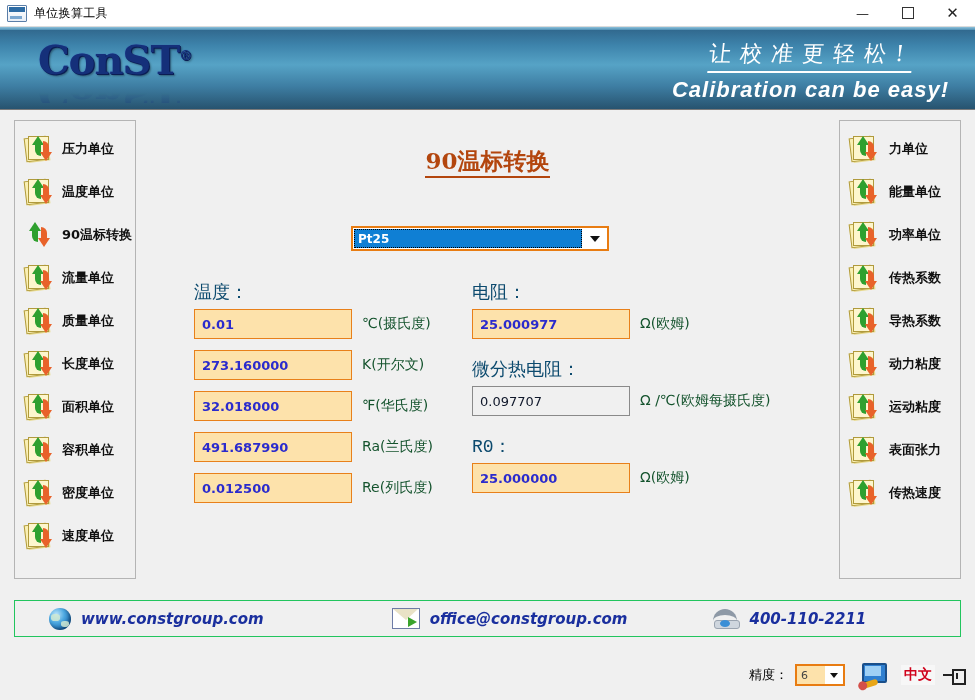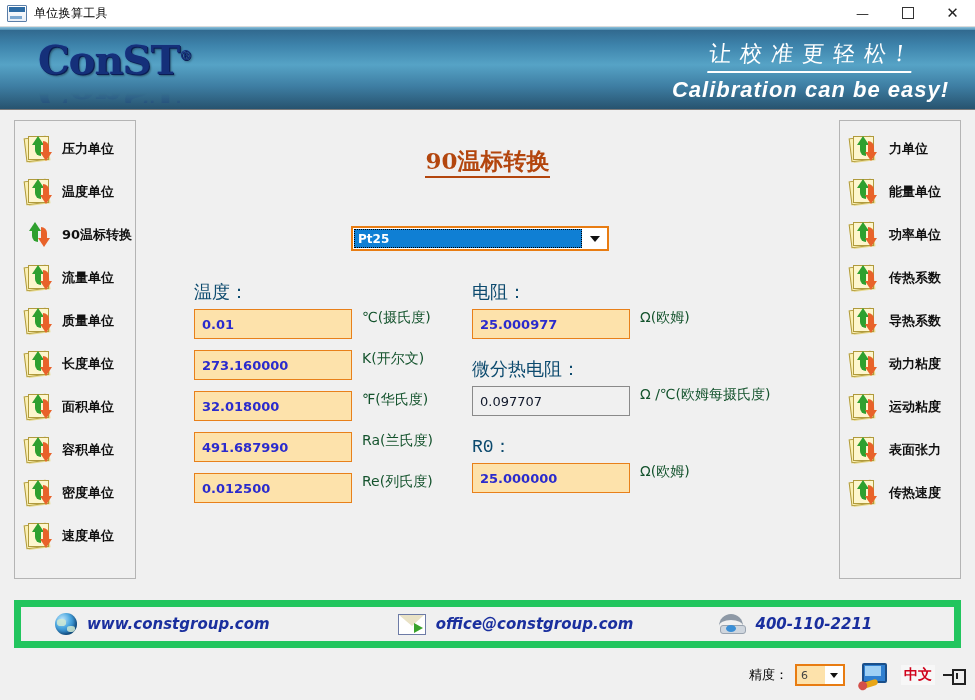--- a/index.html
+++ b/index.html
@@ -137,39 +137,39 @@
   .caret{width:0;height:0;border-left:5px solid transparent;border-right:5px solid transparent;border-top:6px solid #111;}
 
   .cols{position:absolute;left:48px;top:160px;width:100%;}
   .col{position:absolute;top:0;}
   .col.c1{left:0;}
   .col.c2{left:278px;}
   .grp-label{
     font-size:18px;color:#0c4a6e;font-family:Liberation Mono, monospace;
     margin-bottom:5px;
   }
-  .row{display:flex;align-items:flex-start;margin-bottom:11px;}
+  .row{display:flex;align-items:center;margin-bottom:11px;}
   .fld{
     width:158px;height:30px;box-sizing:border-box;
     background:#fde2ab;border:1px solid #e8801a;
     display:flex;align-items:center;padding-left:7px;
     font-size:13px;font-weight:bold;color:#2b2bcd;
     font-family:"DejaVu Sans","Liberation Sans",sans-serif;
   }
   .fld.dis{background:#f0f0f0;border:1px solid #8a8a8a;color:#0f172a;font-weight:normal;}
   .unit{
     margin-left:10px;font-size:14px;color:#14532d;white-space:nowrap;
     font-family:"DejaVu Sans","Liberation Sans",sans-serif;
   }
   .gap{height:7px;}
 
   
   .footer{
-    position:absolute;left:14px;right:14px;top:600px;height:48px;
-    border:7px solid #22c55e;background:#f0f0f0;
+    position:absolute;left:14px;right:14px;top:600px;height:37px;
+    border:1px solid #22c55e;background:#f0f0f0;
     display:flex;align-items:center;box-sizing:border-box;
   }
   .fitem{display:flex;align-items:center;}
   .fitem .ftxt{
     font-style:italic;font-weight:bold;font-size:15px;color:#1a2f9e;margin-left:10px;
     font-family:"DejaVu Sans","Liberation Sans",sans-serif;
   }
   .globe{
     width:22px;height:22px;border-radius:50%;flex:none;
     background:radial-gradient(circle at 33% 30%,#bfe6fb 0%,#4da8e0 38%,#1767ad 75%,#0d4a84 100%);

